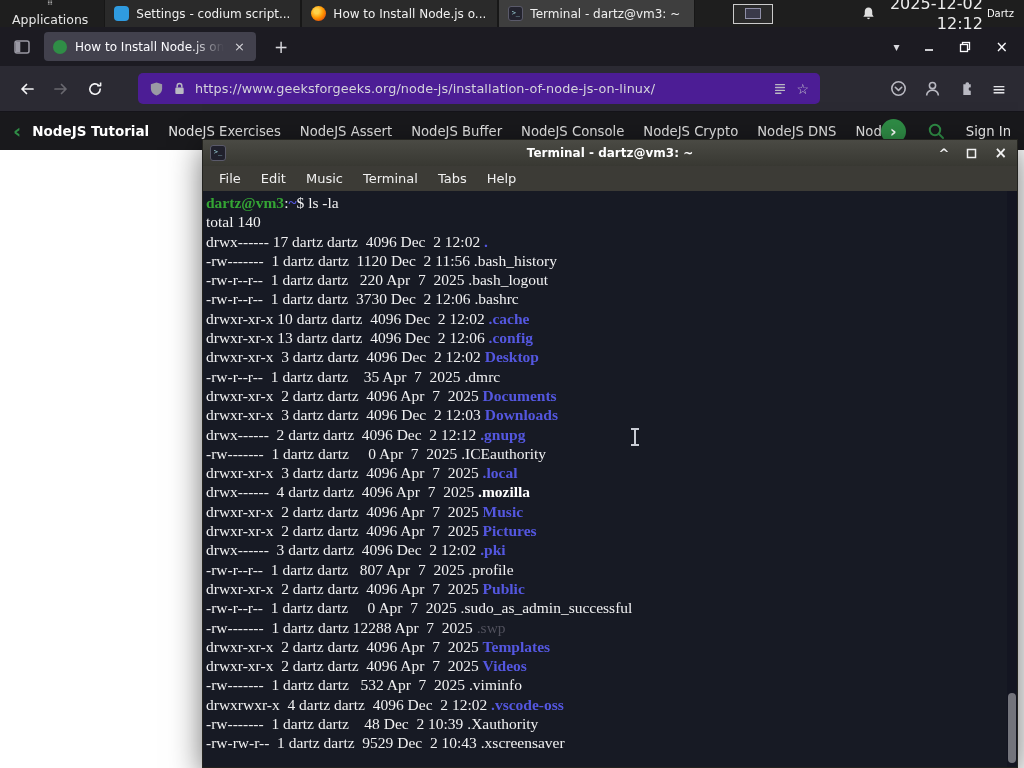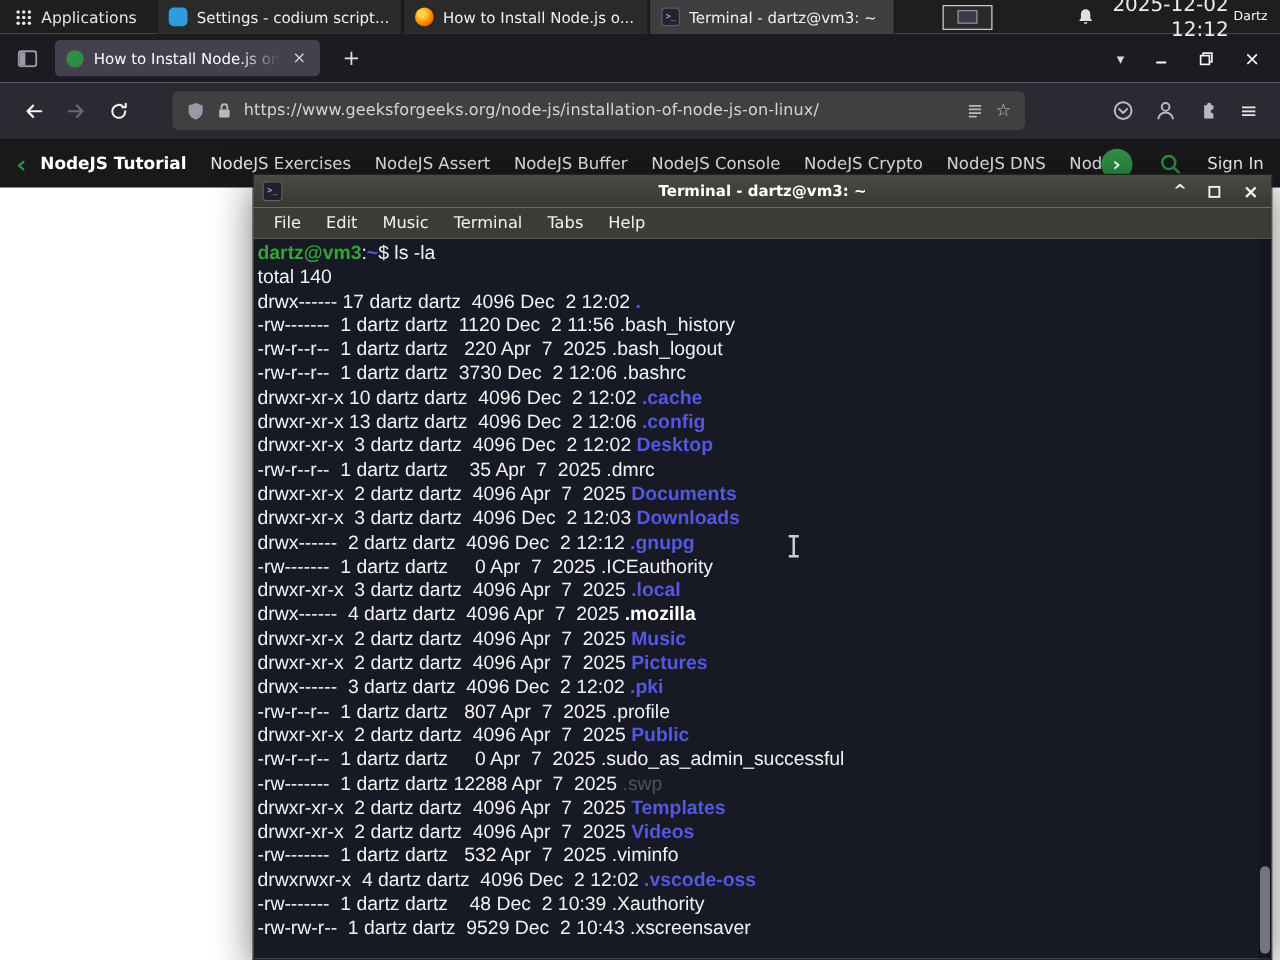--- a/index.html
+++ b/index.html
@@ -3,21 +3,21 @@
 <meta charset="utf-8">
 <style>
   * { box-sizing: border-box; margin: 0; padding: 0; }
   html,body { width:1024px; height:768px; }
   body { font-family:"DejaVu Sans", sans-serif; background:#fff; overflow:hidden; }
   #screen { position:relative; width:1024px; height:768px; background:#fff; overflow:hidden; }
 
   
   #panel { position:absolute; top:0; left:0; width:1024px; height:27px; background:#1e1e1e;
            display:flex; align-items:center; color:#e6e6e6; font-size:12.5px; z-index:30; }
-  .apps { display:flex; align-items:center; gap:7px; padding:0 12px; height:100%; cursor:default; }
+  .apps { display:flex; align-items:center; gap:7px; padding:0 12px; height:100%; cursor:default;flex-direction:column; }
   #taskbar { display:flex; height:100%; margin-left:4px; }
   .task-btn { width:197px; display:flex; align-items:center; gap:7px; padding:0 9px;
               background:#2a2a2a; border-left:1px solid #171717; border-right:1px solid #171717; }
   .task-btn.active { background:#3e3e3e; }
   .t-label { overflow:hidden; white-space:nowrap; text-overflow:ellipsis; font-size:12px; color:#f0f0f0; }
   .t-ico { flex:0 0 auto; width:15px; height:15px; }
   .ico-firefox { border-radius:50%; background:radial-gradient(circle at 38% 35%, #ffd24a 0 18%, #ff9500 50%, #e1460f 85%); }
   .ico-codium { border-radius:4px; background:#2f9be0; }
   .ico-terminal { background:#23232e; border:1px solid #5a5a6a; border-radius:3px; color:#9fd6dd;
                   font-size:7px; line-height:12px; text-align:center; font-family:"DejaVu Sans Mono",monospace; }
@@ -41,21 +41,21 @@
                mask-image:linear-gradient(90deg,#000 78%,transparent); }
   .tab-close { font-size:13px; color:#d5d5da; padding:0 2px; }
   .newtab { margin-left:12px; font-size:17px; color:#d9d9de; padding:0 6px; }
   .tb-right { margin-left:auto; display:flex; align-items:center; gap:24px; margin-right:8px; color:#d9d9de; }
   .alltabs { font-size:12px; }
   .winctl { display:flex; align-items:center; font-size:15px; color:#fbfbfe; }
 
   .navbar { height:46px; background:#2b2a33; display:flex; align-items:center; padding:0 10px;
             border-bottom:1px solid #15141a; }
   .nav-btn { width:30px; height:30px; display:flex; align-items:center; justify-content:center; margin:0 2px; border-radius:4px; }
-  .urlbar { margin-left:26px; width:682px; height:31px; background:#404040; border-radius:5px;
+  .urlbar { margin-left:26px; width:682px; height:31px; background:#4c1d95; border-radius:5px;
             display:flex; align-items:center; padding:0 11px; gap:9px; color:#d4d4dc; font-size:12.8px; }
   .url { flex:1; overflow:hidden; white-space:nowrap; letter-spacing:0.1px; }
   .star { font-size:14px; color:#c4c4cc; }
   .nav-right { margin-left:auto; display:flex; align-items:center; gap:17px; margin-right:8px; }
   .hamburger { font-size:17px; color:#e4e4e8; }
 
   .sitenav { height:38px; background:#19191c; display:flex; align-items:center; padding:0 13px;
              color:#e8e8e8; font-size:13.2px; }
   .chev-l { color:#2f8d46; font-size:20px; font-weight:bold; line-height:1; margin-right:3px; }
   #sitenav-items { display:flex; align-items:center; gap:19px; margin-left:8px; white-space:nowrap; overflow:hidden; }
@@ -75,21 +75,21 @@
             padding:0 7px; color:#ffffff; font-size:12px; font-weight:bold; position:relative; flex:0 0 auto; }
   .ticon { width:16px; height:16px; background:#20202c; border:1px solid #5a5a6a; border-radius:3px;
            color:#9fd6dd; font-size:7px; line-height:13px; text-align:center;
            font-family:"DejaVu Sans Mono",monospace; font-weight:normal; }
   .ttext { position:absolute; left:0; right:0; text-align:center; pointer-events:none; }
   .tbtns { margin-left:auto; display:flex; align-items:center; gap:17px; z-index:2; padding-right:3px; }
   .tbtn { color:#f2f2f2; font-size:13px; line-height:1; display:flex; align-items:center; }
   .tmenu { height:25px; background:#3c3b36; display:flex; align-items:center; padding-left:6px;
            color:#f0f0f0; font-size:13px; flex:0 0 auto; }
   .menu-item { padding:0 10px; }
-  .tbody { flex:1; background:#171a24; color:#f1f1f2; font-family:Liberation Sans, sans-serif;
+  .tbody { flex:1; background:#171a24; color:#f1f1f2; font-family:Liberation Serif, serif;
            font-size:15.5px; line-height:19.3px; overflow:hidden; position:relative; padding:2px 0 0 3px; }
   .tline { white-space:pre; height:19.3px; }
   .tscroll { position:absolute; top:0; right:0; bottom:0; width:10px; background:#131521; }
   .tthumb { position:absolute; right:1px; bottom:4px; width:8px; height:70px; background:#73747c; border-radius:4px; }
 
   
   #ibeam { position:absolute; left:634px; top:429px; width:2px; height:16px; background:#c9ccd4; z-index:20; }
   #ibeam::before, #ibeam::after { content:""; position:absolute; left:-3px; width:8px; height:2px; background:#c9ccd4; }
   #ibeam::before { top:-1px; } #ibeam::after { bottom:-1px; }
 </style>

